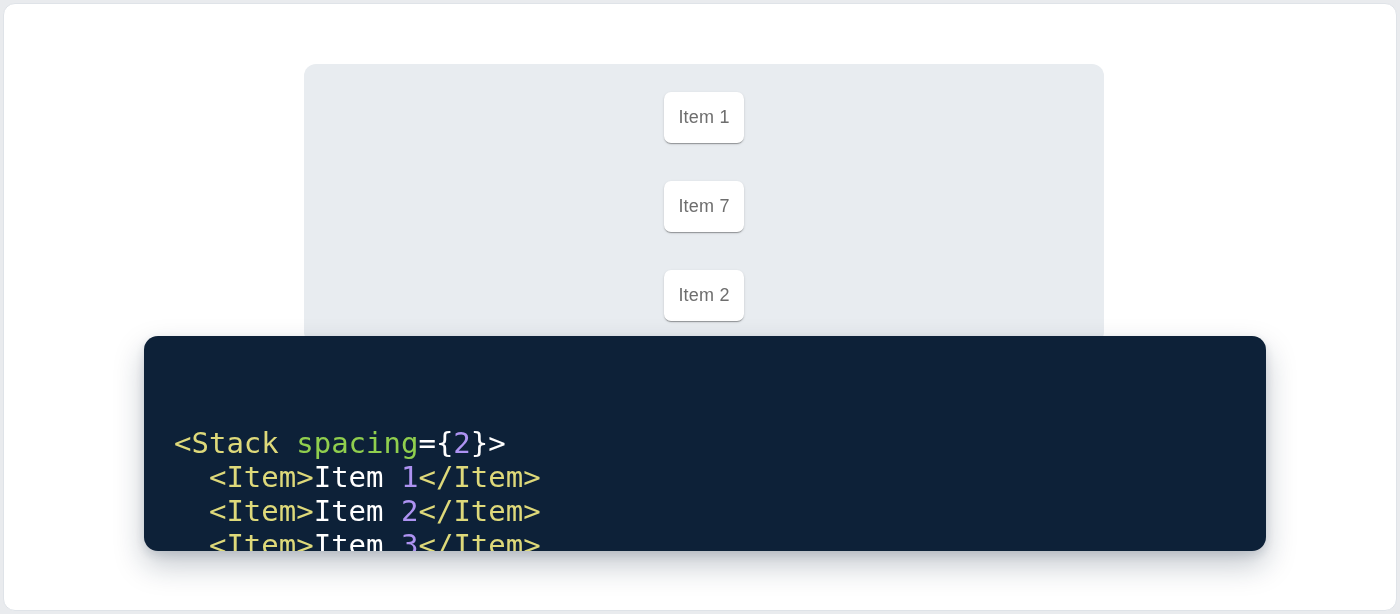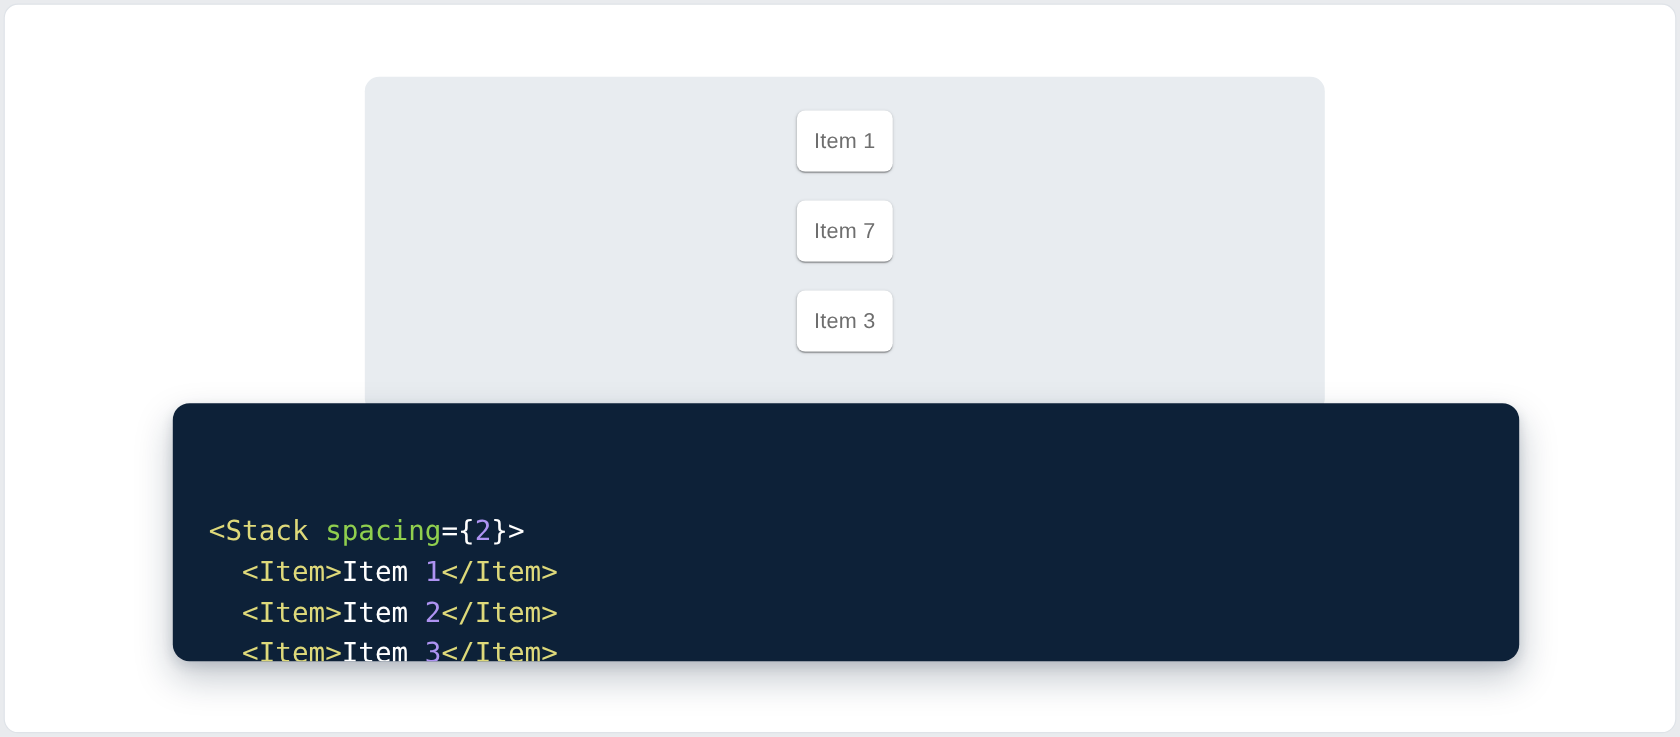--- a/index.html
+++ b/index.html
@@ -20,21 +20,21 @@
   .demo-panel {
     position: absolute;
     left: 300px; top: 60px;
     width: 800px; height: 280px;
     background: #e8ecf0;
     border-radius: 12px;
     display: flex;
     flex-direction: column;
     align-items: center;
     padding-top: 28px;
-    gap: 24px;
+    gap: 38px;
   }
   .stack-item {
     width: 80px; height: 51px;
     background: #ffffff;
     border-radius: 7px;
     box-shadow: 0px 2px 1px -1px rgba(0,0,0,0.2),
                 0px 1px 1px 0px rgba(0,0,0,0.14),
                 0px 1px 3px 0px rgba(0,0,0,0.12);
     display: flex;
     align-items: center;
@@ -46,21 +46,21 @@
   .code-block {
     position: absolute;
     left: 140px; top: 332px;
     width: 1122px; height: 215px;
     background: var(--code-bg, #0d2138);
     border-radius: 14px;
     box-shadow: 0 14px 30px rgba(15, 35, 60, 0.25),
                 0 4px 10px rgba(15, 35, 60, 0.12);
     padding: 22px 30px;
     font-family: "DejaVu Sans Mono", monospace;
-    font-size: 23px;
+    font-size: 29px;
     line-height: 34px;
     white-space: pre;
     overflow: hidden;
   }
   .code-line { height: 34px; }
   .tok-tag   { color: var(--tok-tag,   #ded97a); }
   .tok-attr  { color: var(--tok-attr,  #90cf4e); }
   .tok-num   { color: var(--tok-num,   #ae93f2); }
   .tok-plain { color: var(--tok-plain, #ffffff); }
 </style>
@@ -70,21 +70,21 @@
 <div class="page-card">
 
   <div class="demo-panel">
     <div class="stack-item">
       <span>Item 1</span>
     </div>
     <div class="stack-item">
       <span>Item 7</span>
     </div>
     <div class="stack-item">
-      <span>Item 3</span>
+      <span>Item 2</span>
     </div>
   </div>
 
   <div class="code-block">
     <code><div class="code-line"><span class="tok-tag">&lt;Stack </span><span class="tok-attr">spacing</span><span class="tok-plain">={</span><span class="tok-num">2</span><span class="tok-plain">}&gt;</span></div><div class="code-line"><span class="tok-plain">  </span><span class="tok-tag">&lt;Item&gt;</span><span class="tok-plain">Item </span><span class="tok-num">1</span><span class="tok-tag">&lt;/Item&gt;</span></div><div class="code-line"><span class="tok-plain">  </span><span class="tok-tag">&lt;Item&gt;</span><span class="tok-plain">Item </span><span class="tok-num">2</span><span class="tok-tag">&lt;/Item&gt;</span></div><div class="code-line"><span class="tok-plain">  </span><span class="tok-tag">&lt;Item&gt;</span><span class="tok-plain">Item </span><span class="tok-num">3</span><span class="tok-tag">&lt;/Item&gt;</span></div></code>
   </div>
 
 </div>
 
 </body></html>

